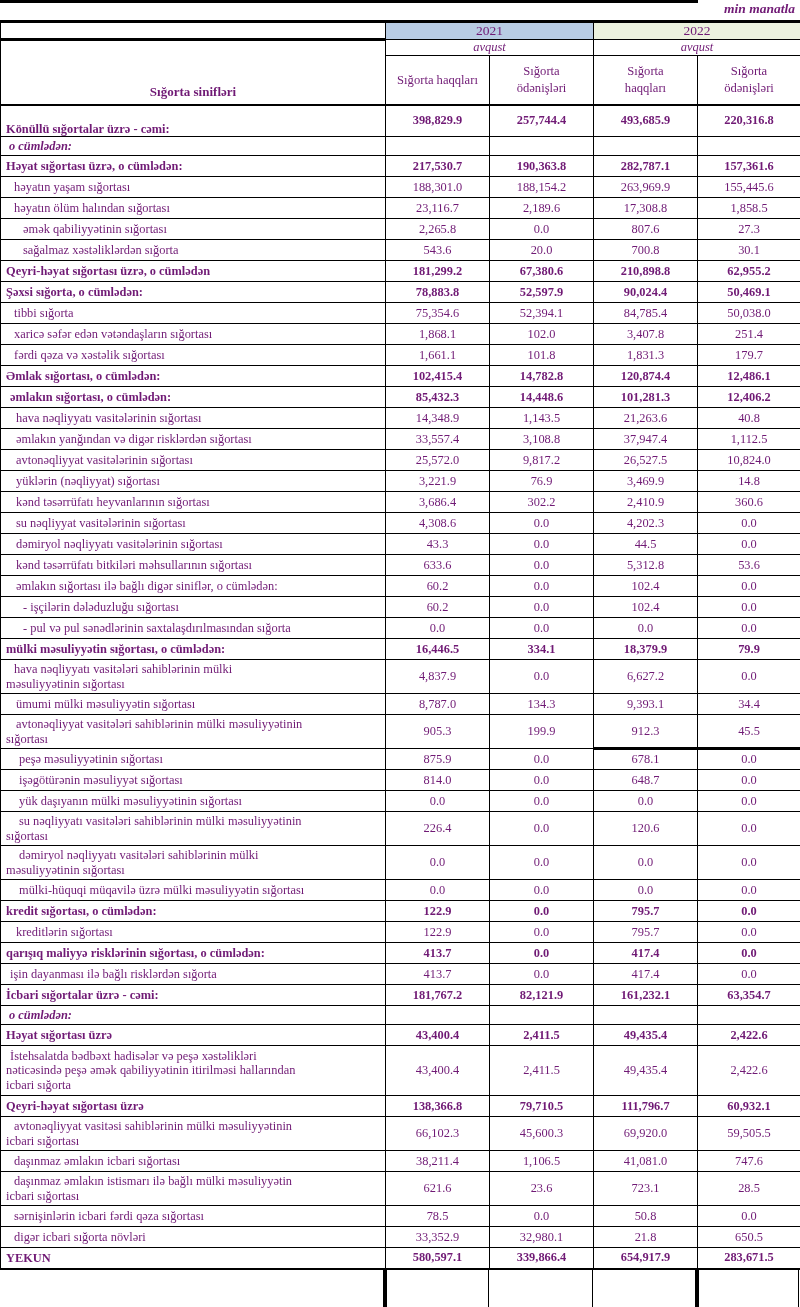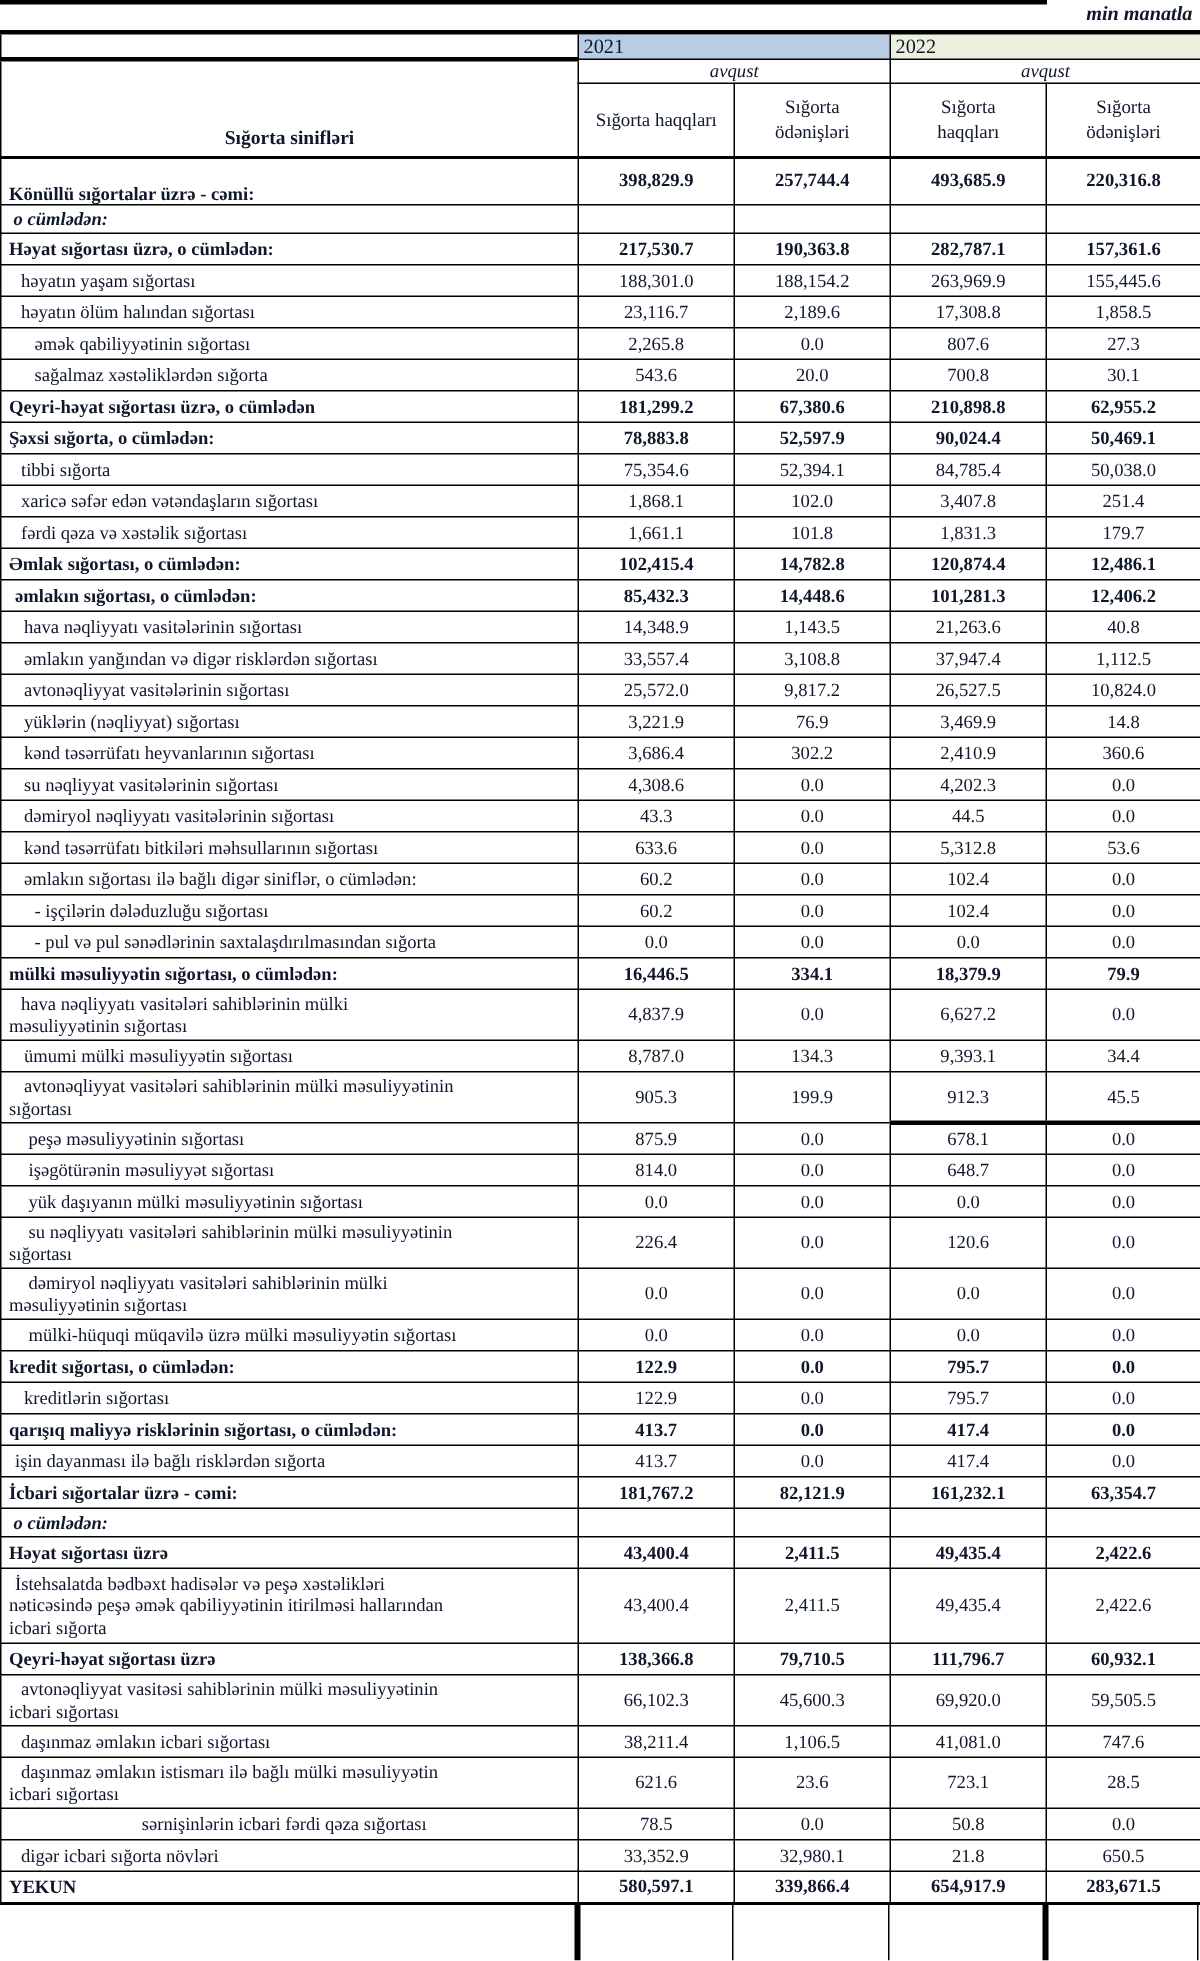--- a/index.html
+++ b/index.html
@@ -1,29 +1,29 @@
 <!DOCTYPE html>
 <html><head>
 <meta charset="utf-8">
 <style>
   * { box-sizing: border-box; }
   html, body { margin: 0; padding: 0; background: #fff; }
   .page {
     width: 800px; height: 1307px; overflow: hidden; position: relative;
-    font-family: "Liberation Serif", "DejaVu Serif", serif; color: #0f172a; background: #fff;
+    font-family: "Liberation Serif", "DejaVu Serif", serif; color: #701a75; background: #fff;
   }
   .top-strip { position: relative; height: 20px; }
   .top-rule { position: absolute; left: 0; top: 0; width: 698px; height: 3px; background: #000; }
   .unit-label { position: absolute; right: 5px; top: 1px; font-style: italic; font-weight: bold; font-size: 13.5px; }
 
   table.main { border-collapse: collapse; table-layout: fixed; width: 800px; }
   th, td { border: 1px solid #000; padding: 0 3px; font-size: 12.4px; font-weight: normal; overflow: hidden; }
 
   tr.year-row th, tr.year-row td { border-top: 3px solid #000; height: 18px; }
-  th.year { font-size: 13.5px; text-align: left; font-weight: normal; }
+  th.year { font-size: 13.5px; text-align: center; font-weight: normal; }
   .corner-cell { border-bottom: 3px solid #000; }
   .year-2021 { background: #b8cce4; }
   .year-2022 { background: #ebf1de; }
 
   th.month { font-style: italic; font-weight: normal; height: 16px; text-align: center; font-size: 12.5px; }
 
   td.label-head {
     vertical-align: bottom; text-align: center; font-weight: bold; font-size: 13px;
     padding-bottom: 4px; border-bottom: 2px solid #000;
   }
@@ -420,21 +420,21 @@
         </tr>
         <tr style="height: 34px;">
           <td class="lbl" style="text-indent: 8px;">daşınmaz əmlakın istismarı ilə bağlı mülki məsuliyyətin
 icbari sığortası</td>
           <td class="val">621.6</td>
           <td class="val">23.6</td>
           <td class="val">723.1</td>
           <td class="val">28.5</td>
         </tr>
         <tr>
-          <td class="lbl" style="text-indent: 8px; text-align: center;">sərnişinlərin icbari fərdi qəza sığortası</td>
+          <td class="lbl" style="text-indent: 8px;">sərnişinlərin icbari fərdi qəza sığortası</td>
           <td class="val">78.5</td>
           <td class="val">0.0</td>
           <td class="val">50.8</td>
           <td class="val">0.0</td>
         </tr>
         <tr>
           <td class="lbl" style="text-indent: 8px;">digər icbari sığorta növləri</td>
           <td class="val">33,352.9</td>
           <td class="val">32,980.1</td>
           <td class="val">21.8</td>

